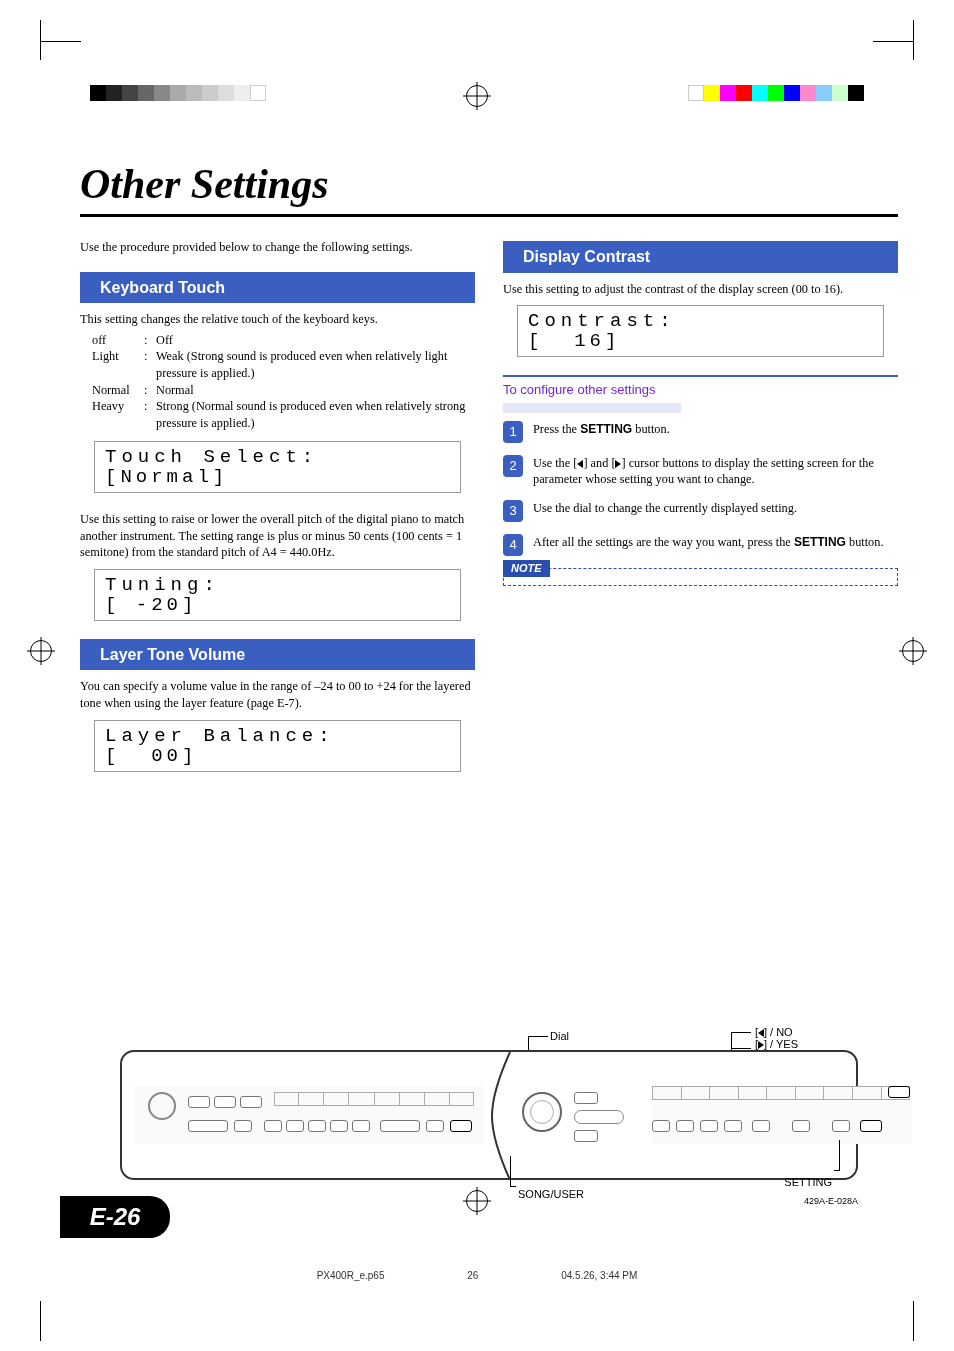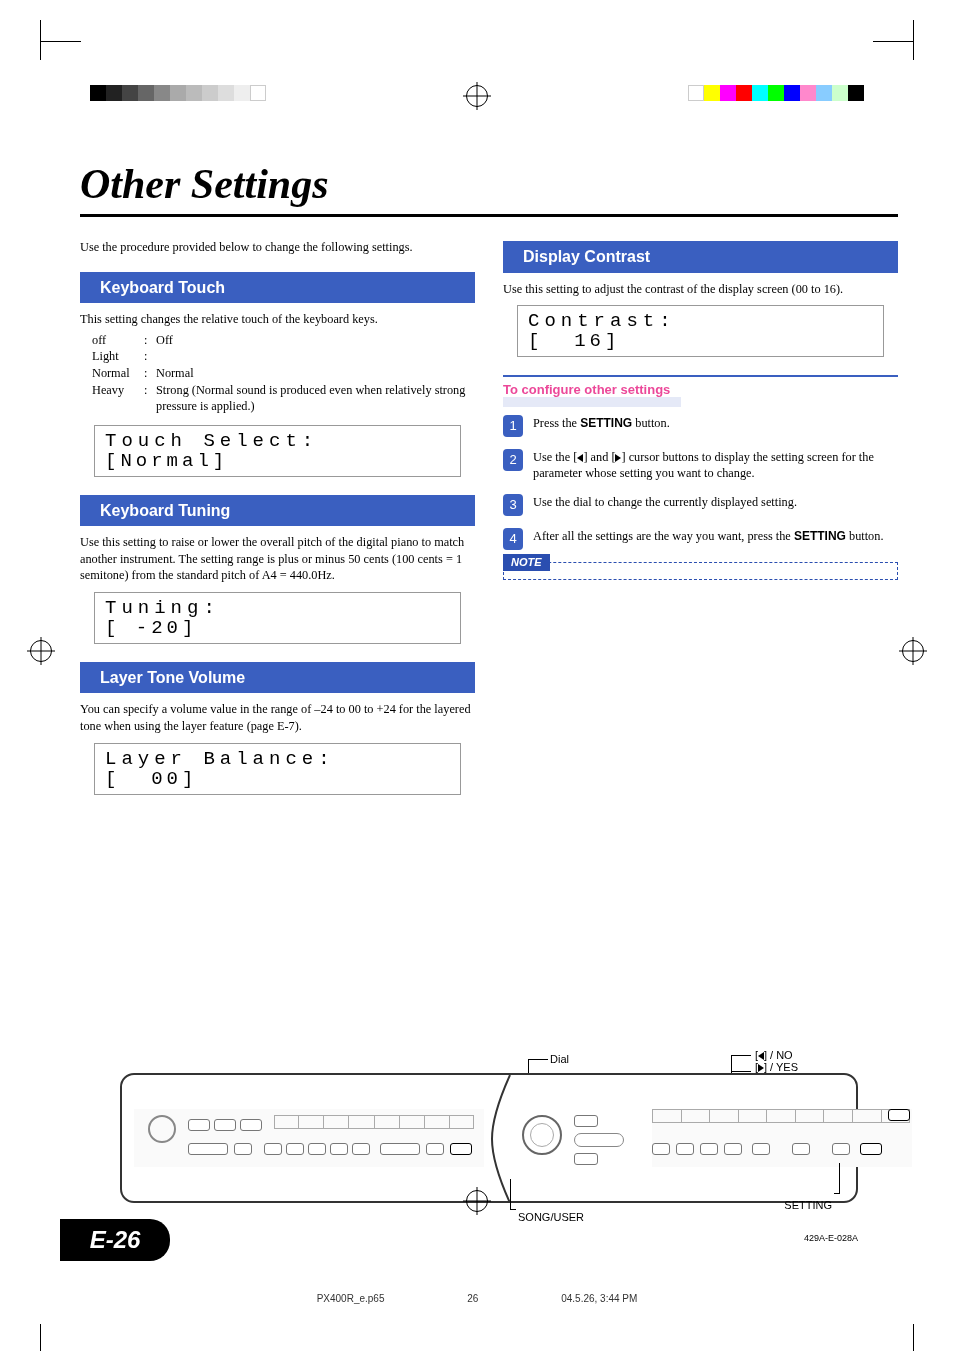--- a/index.html
+++ b/index.html
@@ -71,25 +71,25 @@
     font-family: Arial, Helvetica, sans-serif;
     font-weight: bold;
     font-size: 16px;
     padding: 5px 10px;
     margin: 6px 0 8px 0;
     border-left: 6px solid #fff0; 
     text-indent: 4px;
   }
   .subhead {
     font-family: Arial, Helvetica, sans-serif;
-    font-weight: bold;
-    color: #ec4899;
+    font-weight: normal;
+    color: #6d28d9;
     border-top: 2px solid #3a5fc0;
     padding-top: 4px;
-    margin: 12px 0 0 0;
+    margin: 12px 0 6px 0;
     font-size: 13px;
   }
   .shade-stripe {
     height: 10px;
     background: linear-gradient(to right, #e5e9f7 0%, #e5e9f7 45%, #fff 45%, #fff 100%);
     margin-top: -2px;
   }
 
   p { margin: 4px 0; }
 
@@ -194,21 +194,21 @@
     background: #000;
     border-radius: 0 20px 20px 0;
     color:#fff;
     font-family: Arial, sans-serif;
     font-style: italic;
     font-weight: bold;
     font-size: 24px;
     display:flex; align-items:center; justify-content:center;
   }
   .doc-code {
-    position:absolute; right: 40px; top: 14px;
+    position:absolute; right: 40px; top: 0;
     font-size: 9px; font-family: Arial, sans-serif;
   }
   .footer-line {
     text-align:center;
     font-size: 10px;
     font-family: Arial, sans-serif;
     color:#333;
     margin-top: 4px;
   }
   .footer-line span { margin: 0 40px; display:inline-block;}
@@ -269,36 +269,36 @@
       <p>This setting changes the relative touch of the keyboard keys.</p>
       <div class="defs">
         <div class="row">
             <span class="k">off</span>
             <span class="c">:</span>
             <span class="v">Off</span>
           </div>
         <div class="row">
             <span class="k">Light</span>
             <span class="c">:</span>
+            <span class="v">Weak (Strong sound is produced even when relatively light pressure is applied.)</span>
           </div>
         <div class="row">
             <span class="k">Normal</span>
             <span class="c">:</span>
             <span class="v">Normal</span>
           </div>
         <div class="row">
             <span class="k">Heavy</span>
             <span class="c">:</span>
             <span class="v">Strong (Normal sound is produced even when relatively strong pressure is applied.)</span>
           </div>
       </div>
       <div class="lcd"><span>Touch Select:</span>
 <span class="ln2">[Normal]</span></div>
 
-      <div class="section-head">Keyboard Tuning</div>
       <p>Use this setting to raise or lower the overall pitch of the digital piano to match another instrument. The setting range is plus or minus 50 cents (100 cents = 1 semitone) from the standard pitch of A4 = 440.0Hz.</p>
       <div class="lcd"><span>Tuning:</span>
 <span class="ln2">[ -20]</span></div>
 
       <div class="section-head">Layer Tone Volume</div>
       <p>You can specify a volume value in the range of –24 to 00 to +24 for the layered tone when using the layer feature (page E-7).</p>
       <div class="lcd"><span>Layer Balance:</span>
 <span class="ln2">[  00]</span></div>
     </div>
 

